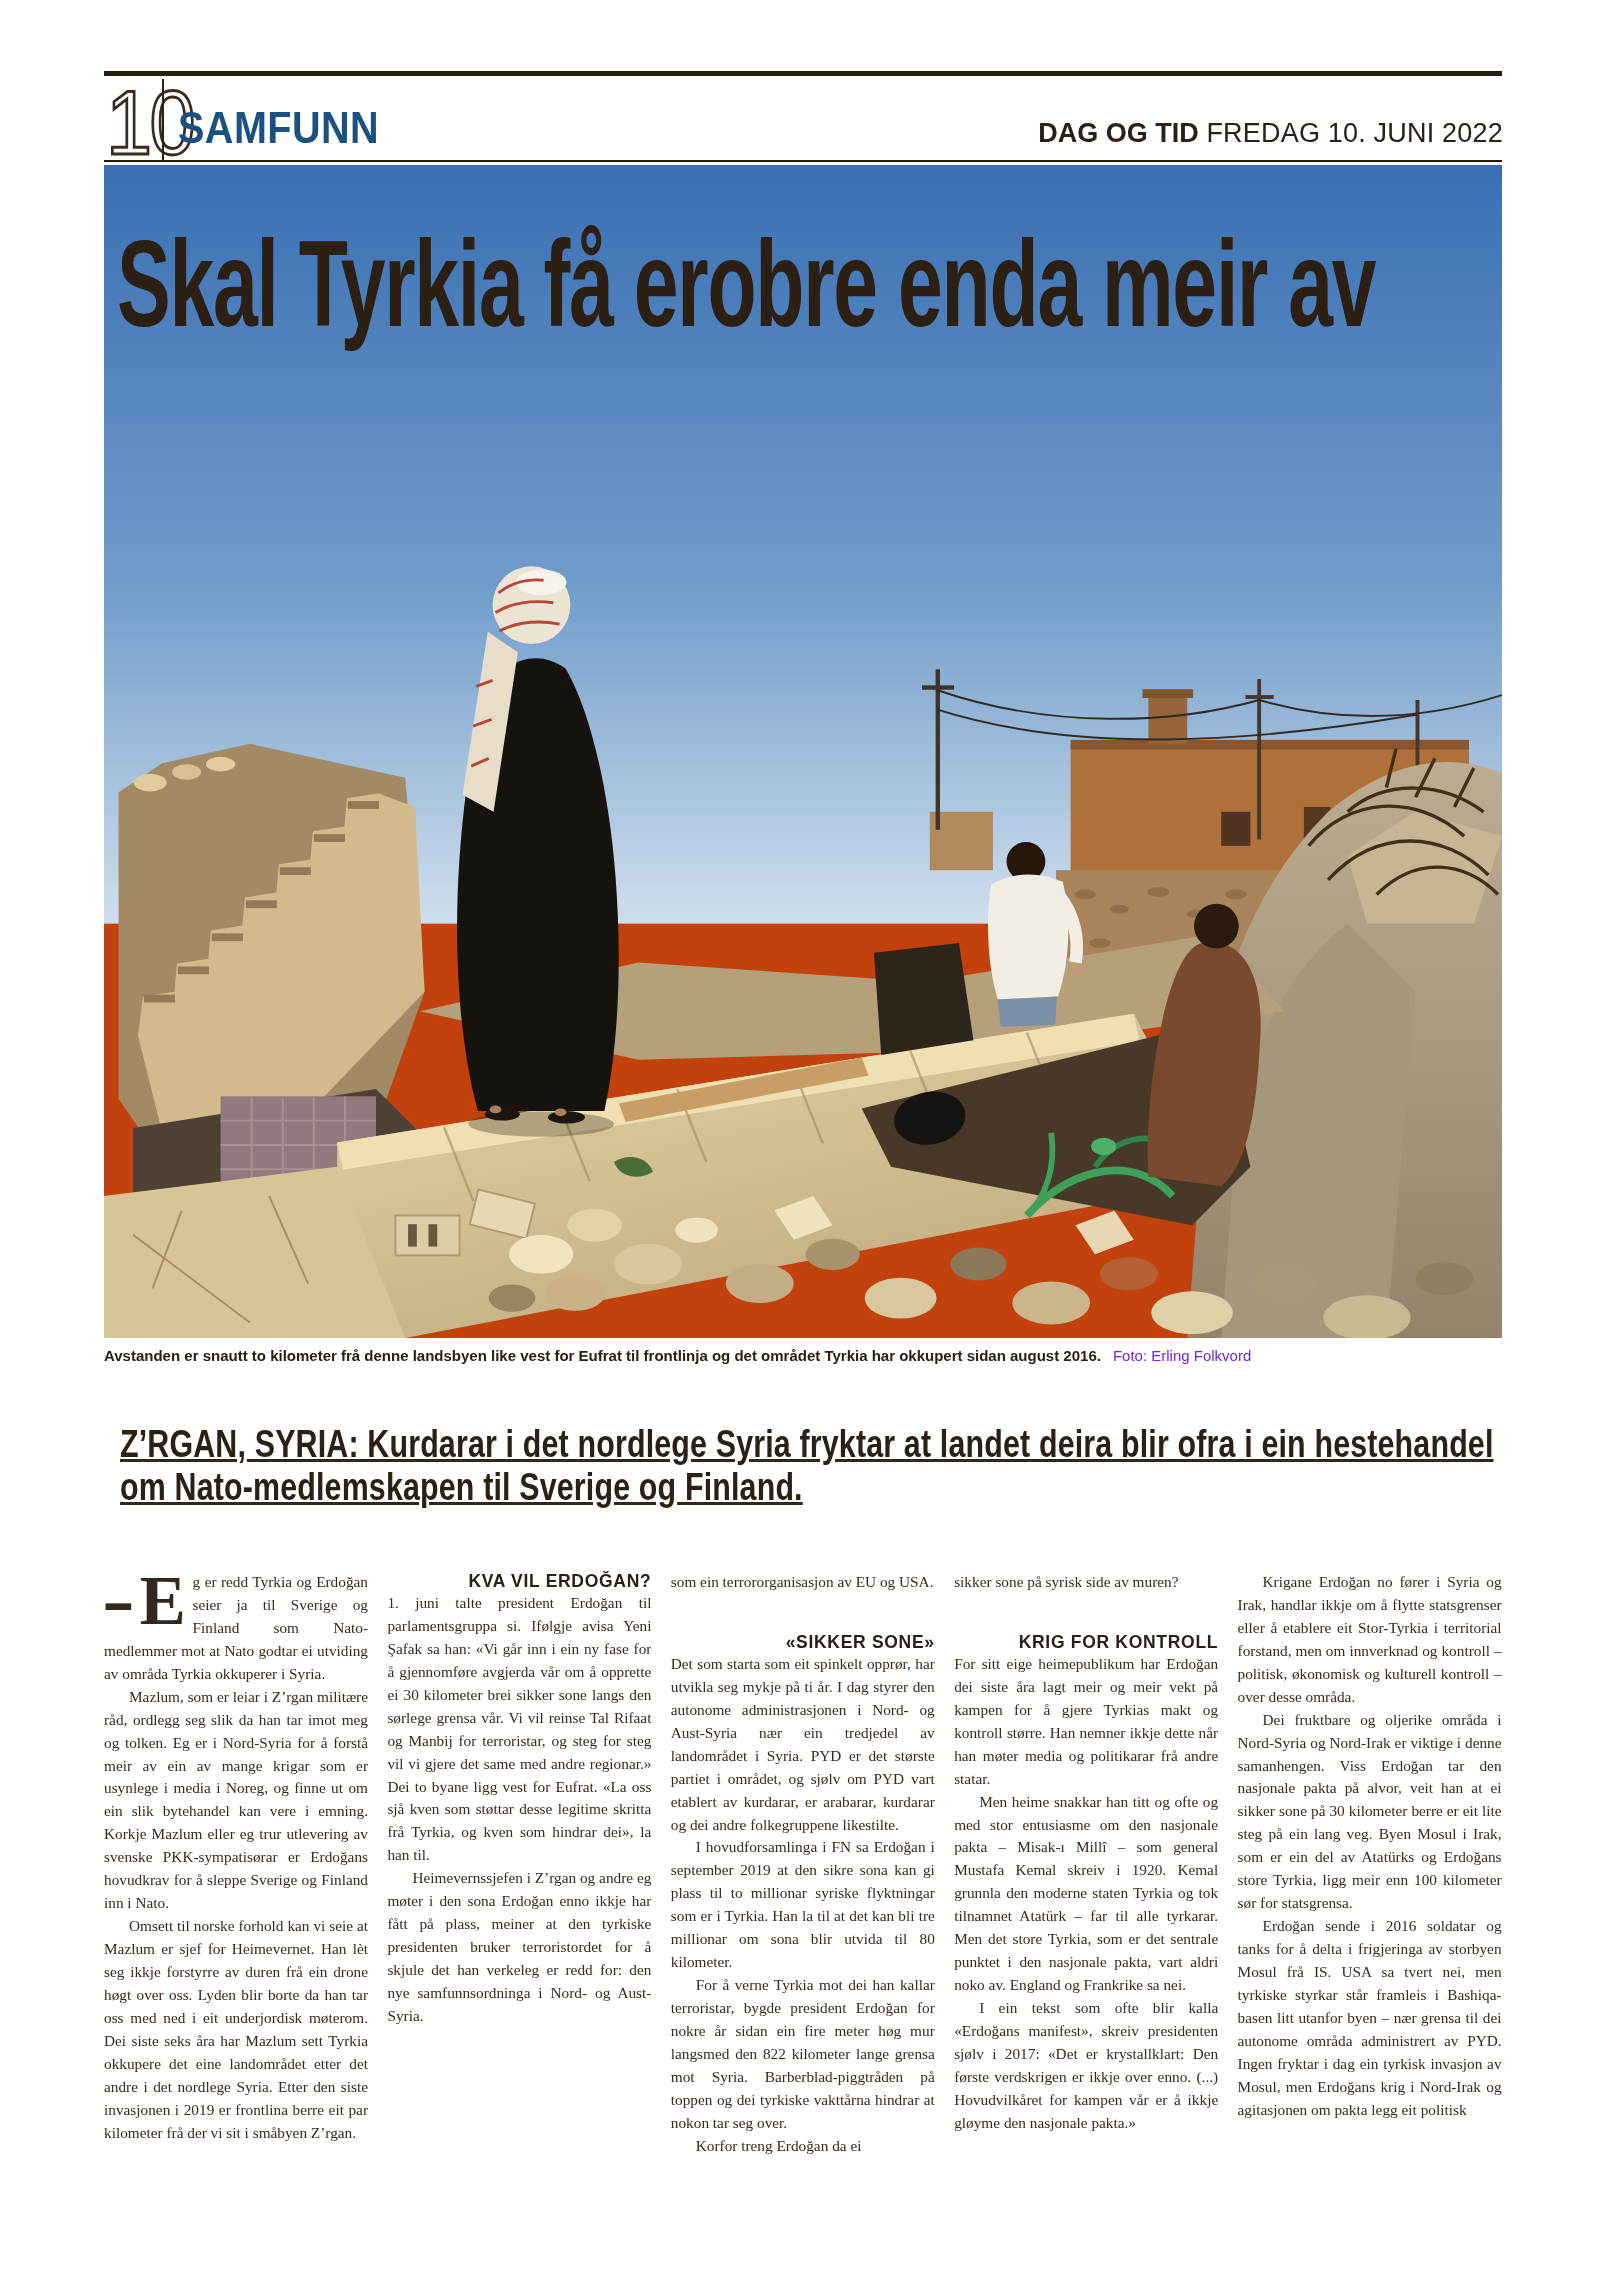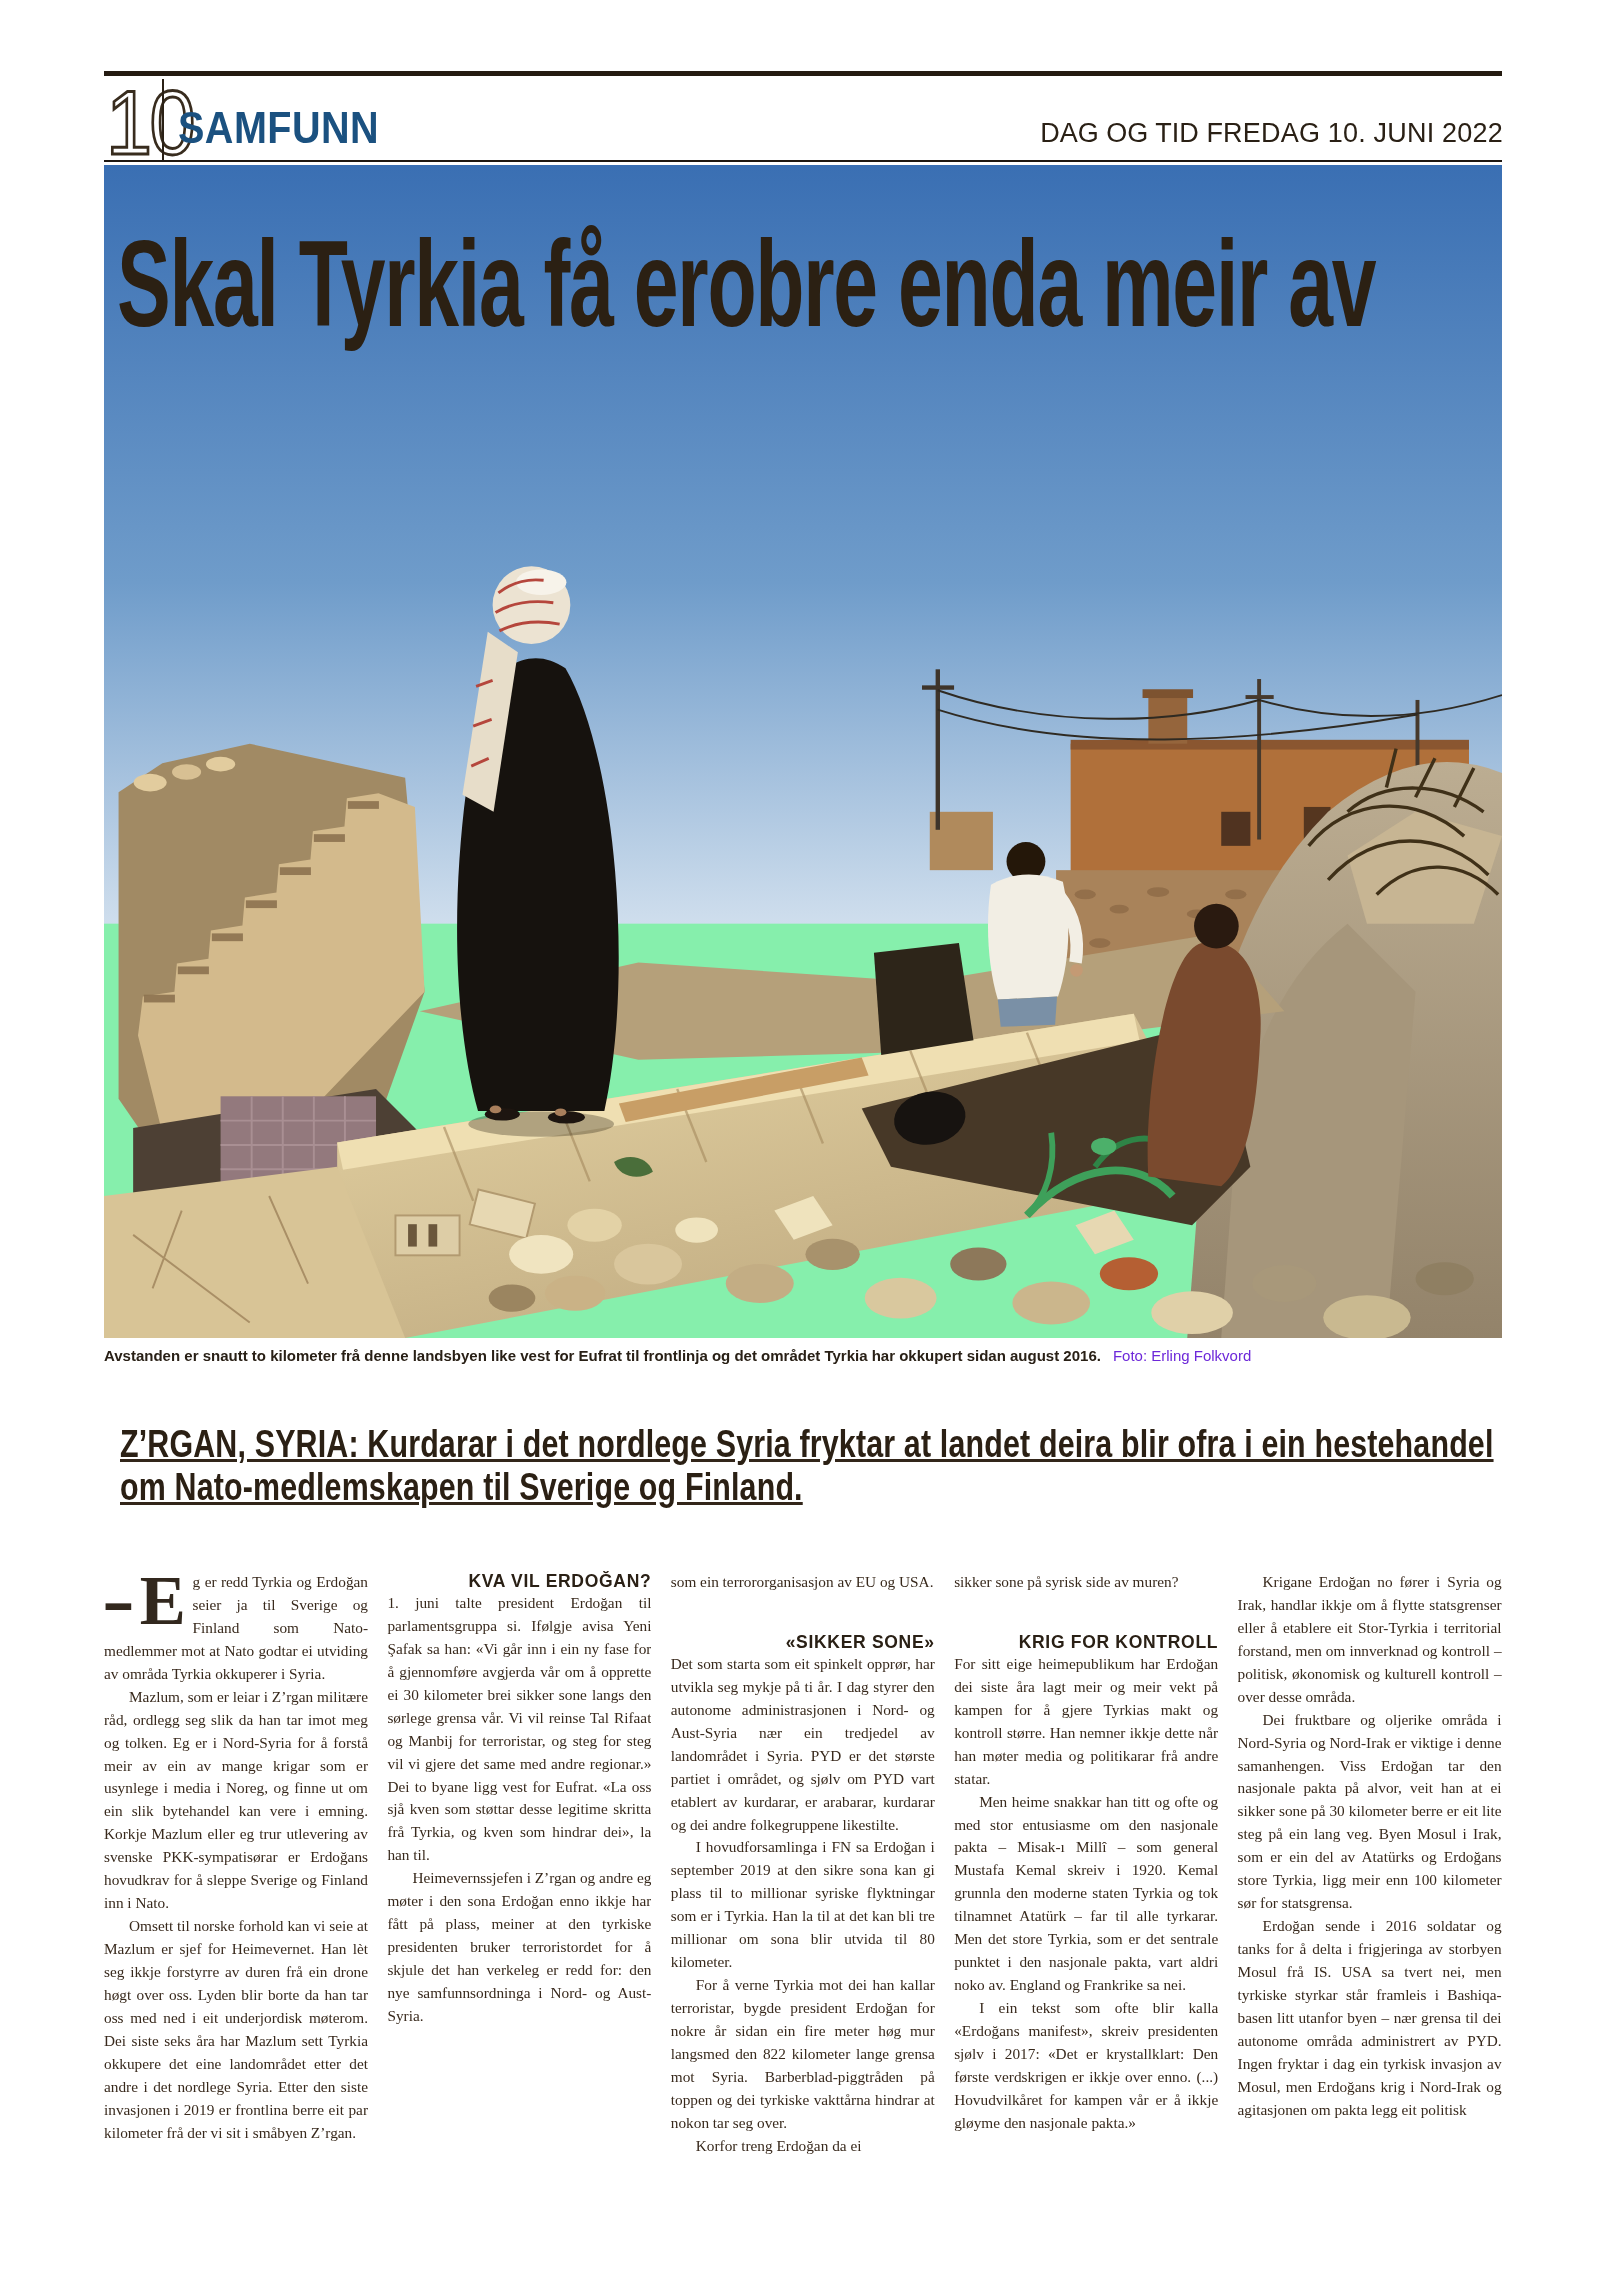--- a/index.html
+++ b/index.html
@@ -19,25 +19,25 @@
   .section-divider{left:162px;top:79px;width:1.5px;height:82px;background:#2a2015;}
   .section-title{
     left:178px;top:105px;font-family:"Liberation Sans","DejaVu Sans",sans-serif;
     font-weight:bold;font-size:45px;line-height:1;letter-spacing:0.5px;color:#1b5180;
     transform:scaleX(.88);transform-origin:0 0;
   }
   .dateline{
     right:104px;top:120px;font-family:"Liberation Sans","DejaVu Sans",sans-serif;
     font-size:27px;line-height:1;color:#2a2015;letter-spacing:0.2px;white-space:nowrap;
   }
-  .dateline .paper{font-weight:normal;letter-spacing:0;}
+  .dateline .paper{font-weight:bold;letter-spacing:0;}
   .rule-mid{left:104px;top:160px;width:1398px;height:2.4px;background:#1f1812;}
 
   
-  .photo{left:104px;top:165px;width:1398px;height:1173px;overflow:hidden;background:#86efac;}
+  .photo{left:104px;top:165px;width:1398px;height:1173px;overflow:hidden;background:#c2410c;}
   .photo svg{position:absolute;left:0;top:0;width:100%;height:100%;}
   .headline{
     position:absolute;left:12.6px;top:58px;white-space:nowrap;
     font-family:"Liberation Sans","DejaVu Sans",sans-serif;font-weight:bold;
     font-size:122px;line-height:1;letter-spacing:-1.9px;color:#2b2013;
     transform:scaleX(.66);transform-origin:0 0;
   }
 
   
   .caption{

